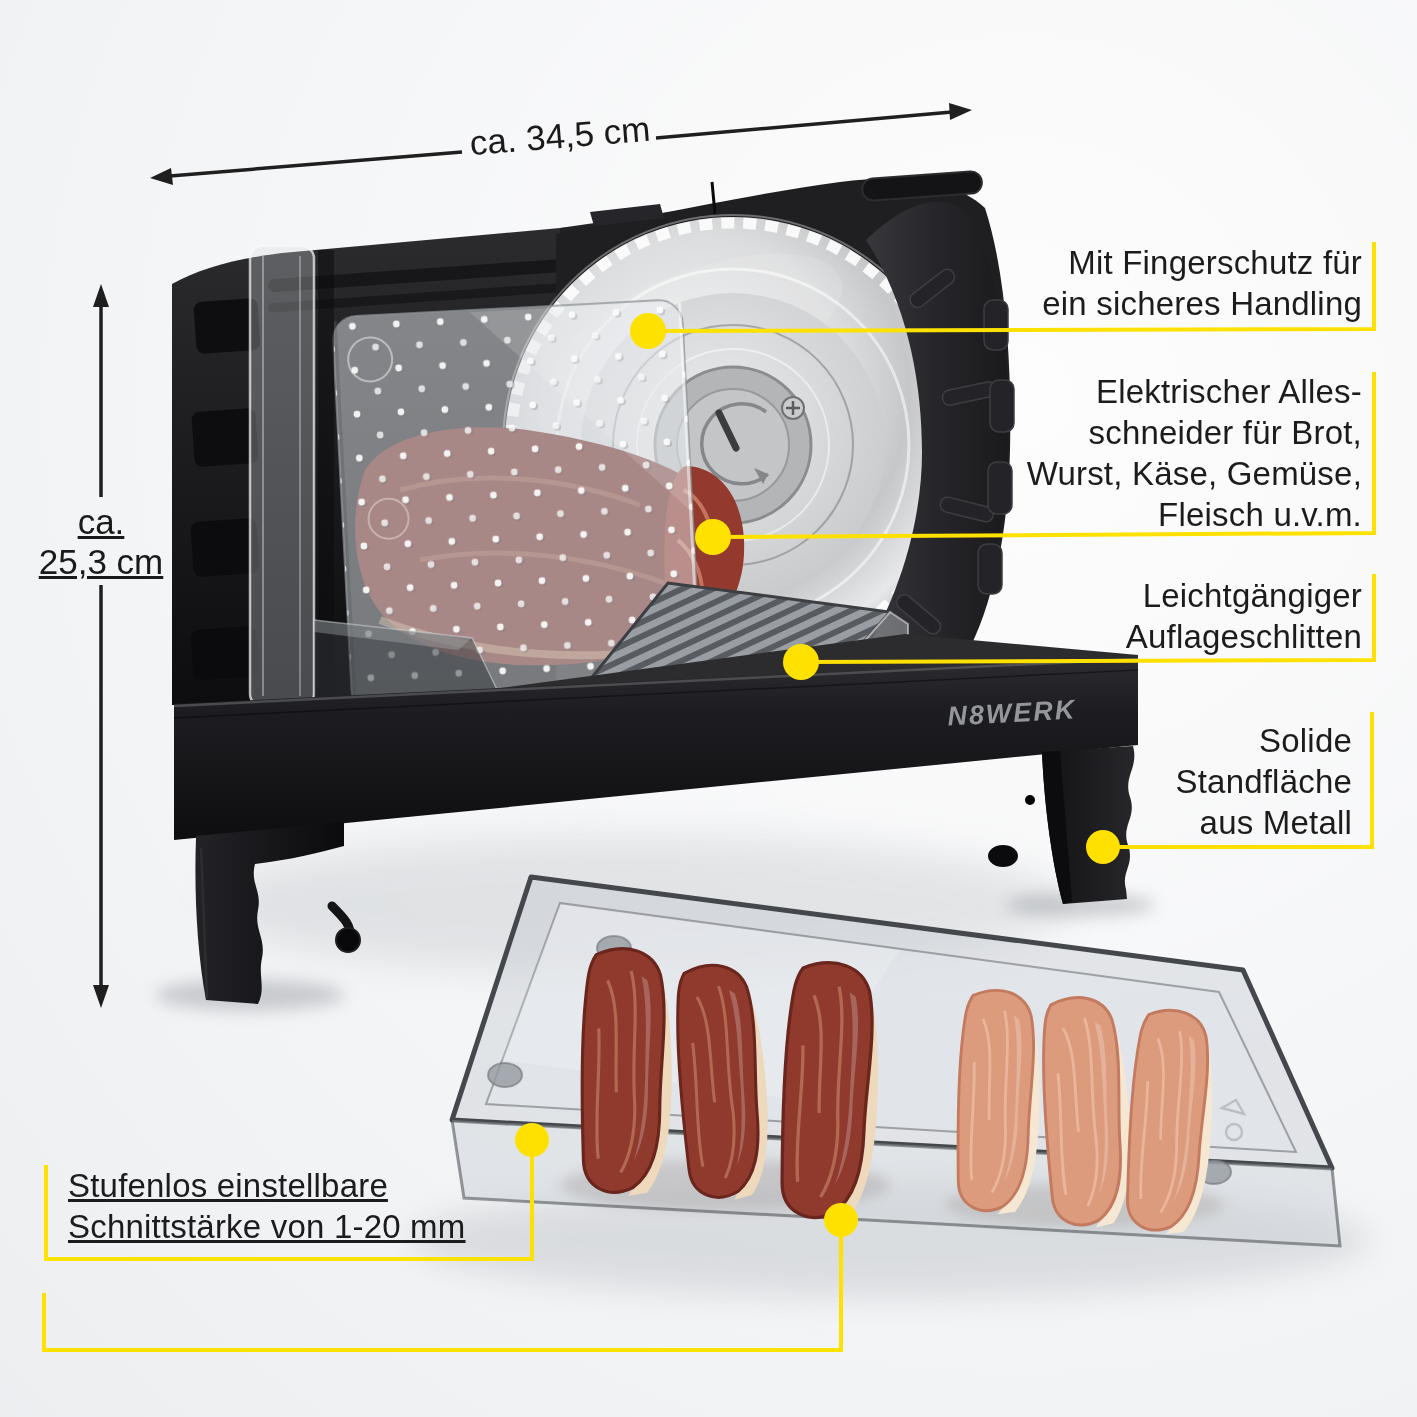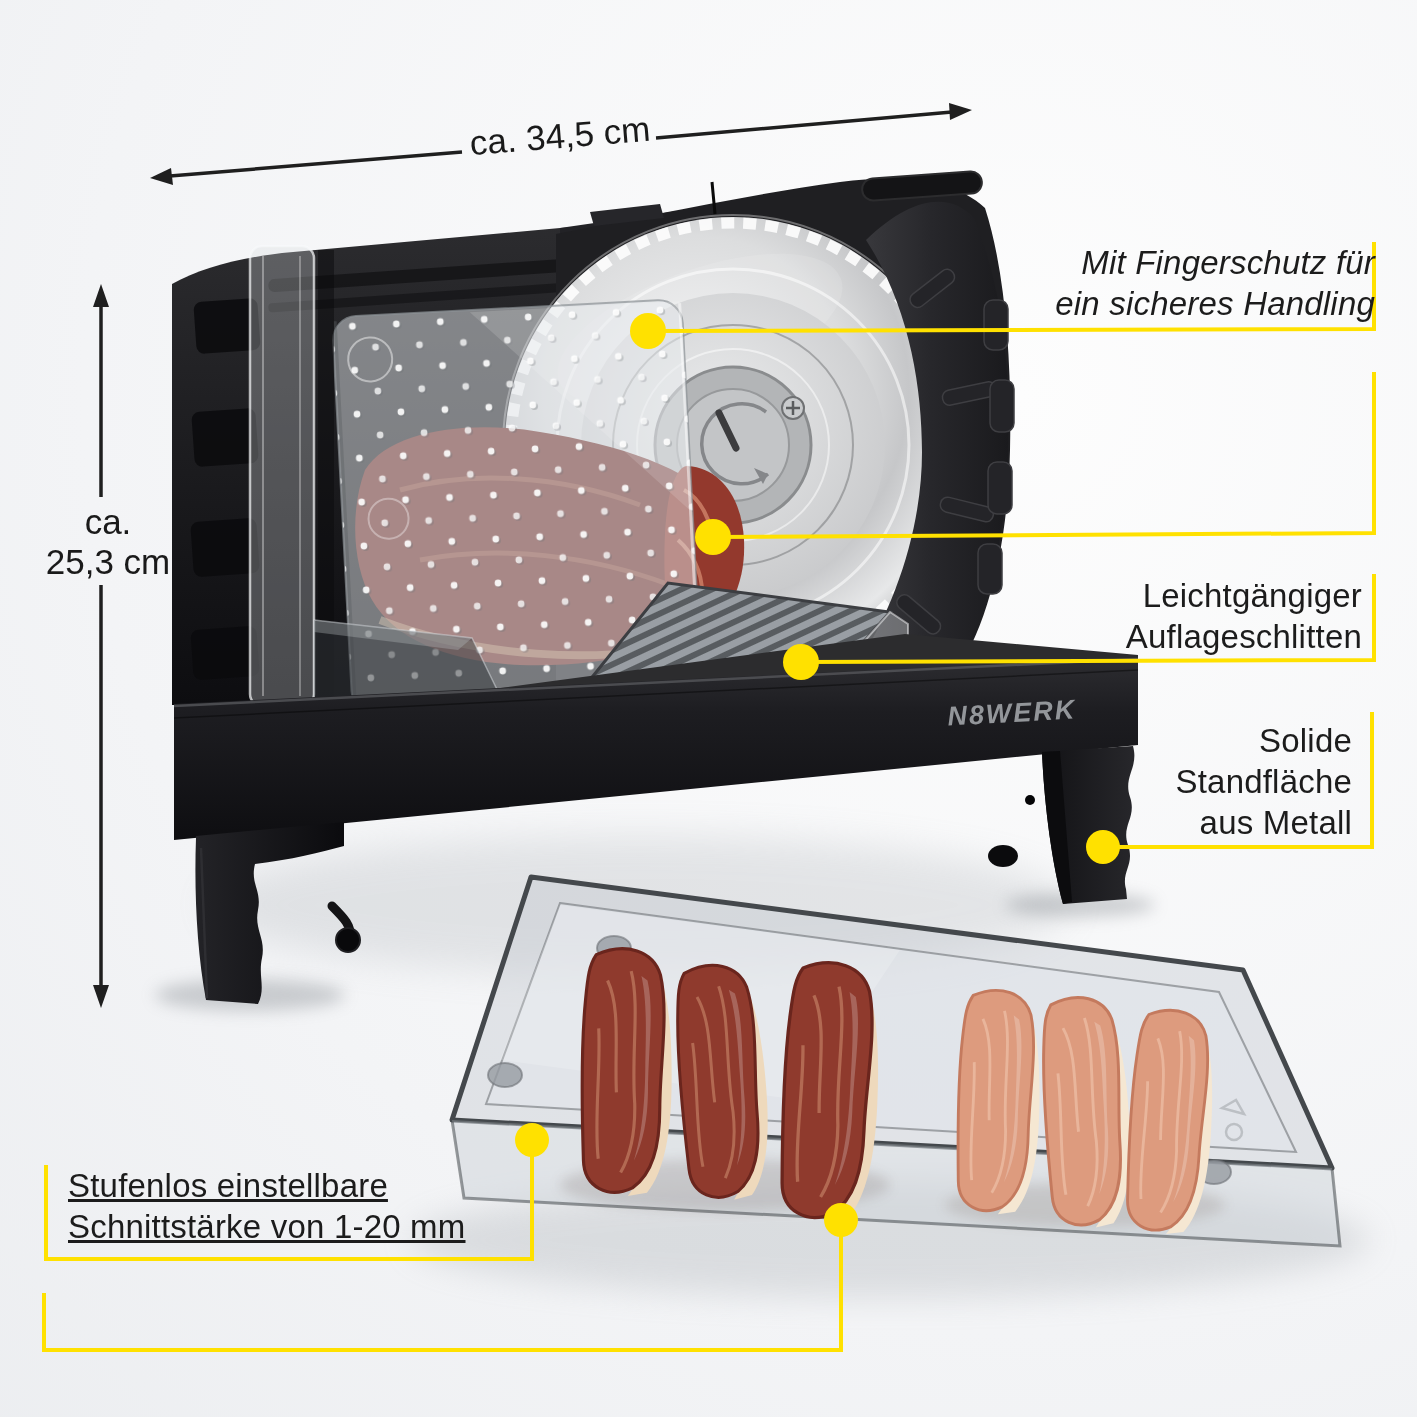--- a/index.html
+++ b/index.html
@@ -13,22 +13,22 @@
     position:absolute;font-size:33px;line-height:41px;white-space:pre-line;
     color:#1c1c1c;letter-spacing:.2px;
   }
   .callout.right{text-align:right;}
   .callout.left{text-align:left;}
   .dim{
     position:absolute;font-size:35px;line-height:40px;color:#1a1a1a;
     text-align:center;white-space:pre-line;
   }
   #dim-width{left:447px;top:116px;width:226px;transform:rotate(-4.6deg);}
-  #dim-height{left:18px;top:502px;width:180px;}
-  #callout-finger-guard{right:42px;top:242px;font-style:italic;}
+  #dim-height{left:11px;top:502px;width:180px;text-decoration:underline;}
+  #callout-finger-guard{right:55px;top:242px;}
   #callout-slicer{right:55px;top:371px;}
   #callout-carriage{right:55px;top:575px;}
   #callout-base{right:65px;top:720px;}
   #callout-thickness{left:68px;top:1165px;text-decoration:underline;}
   #callout-tray{left:68px;top:1294px;}
   .slice-meat{fill:var(--meat);stroke:var(--meat-dark);stroke-width:3;}
   .slice-fat{fill:var(--fat);}
   .slice-streak{stroke:var(--streak);}
 </style>
 </head>
@@ -275,20 +275,24 @@
     <circle cx="841" cy="1220" r="17"></circle>
   </g>
 </svg>
 
 <div class="dim" id="dim-width">ca. 34,5 cm</div>
 <div class="dim" id="dim-height">ca.
 25,3 cm</div>
 
 <div class="callout right" id="callout-finger-guard">Mit Fingerschutz für
 ein sicheres Handling</div>
+<div class="callout right" id="callout-slicer">Elektrischer Alles-
+schneider für Brot,
+Wurst, Käse, Gemüse,
+Fleisch u.v.m.</div>
 <div class="callout right" id="callout-base">Solide
 Standfläche
 aus Metall</div>
 <div class="callout right" id="callout-carriage">Leichtgängiger
 Auflageschlitten</div>
 <div class="callout left" id="callout-thickness">Stufenlos einstellbare
 Schnittstärke von 1-20 mm</div>
 
 </div>
 

